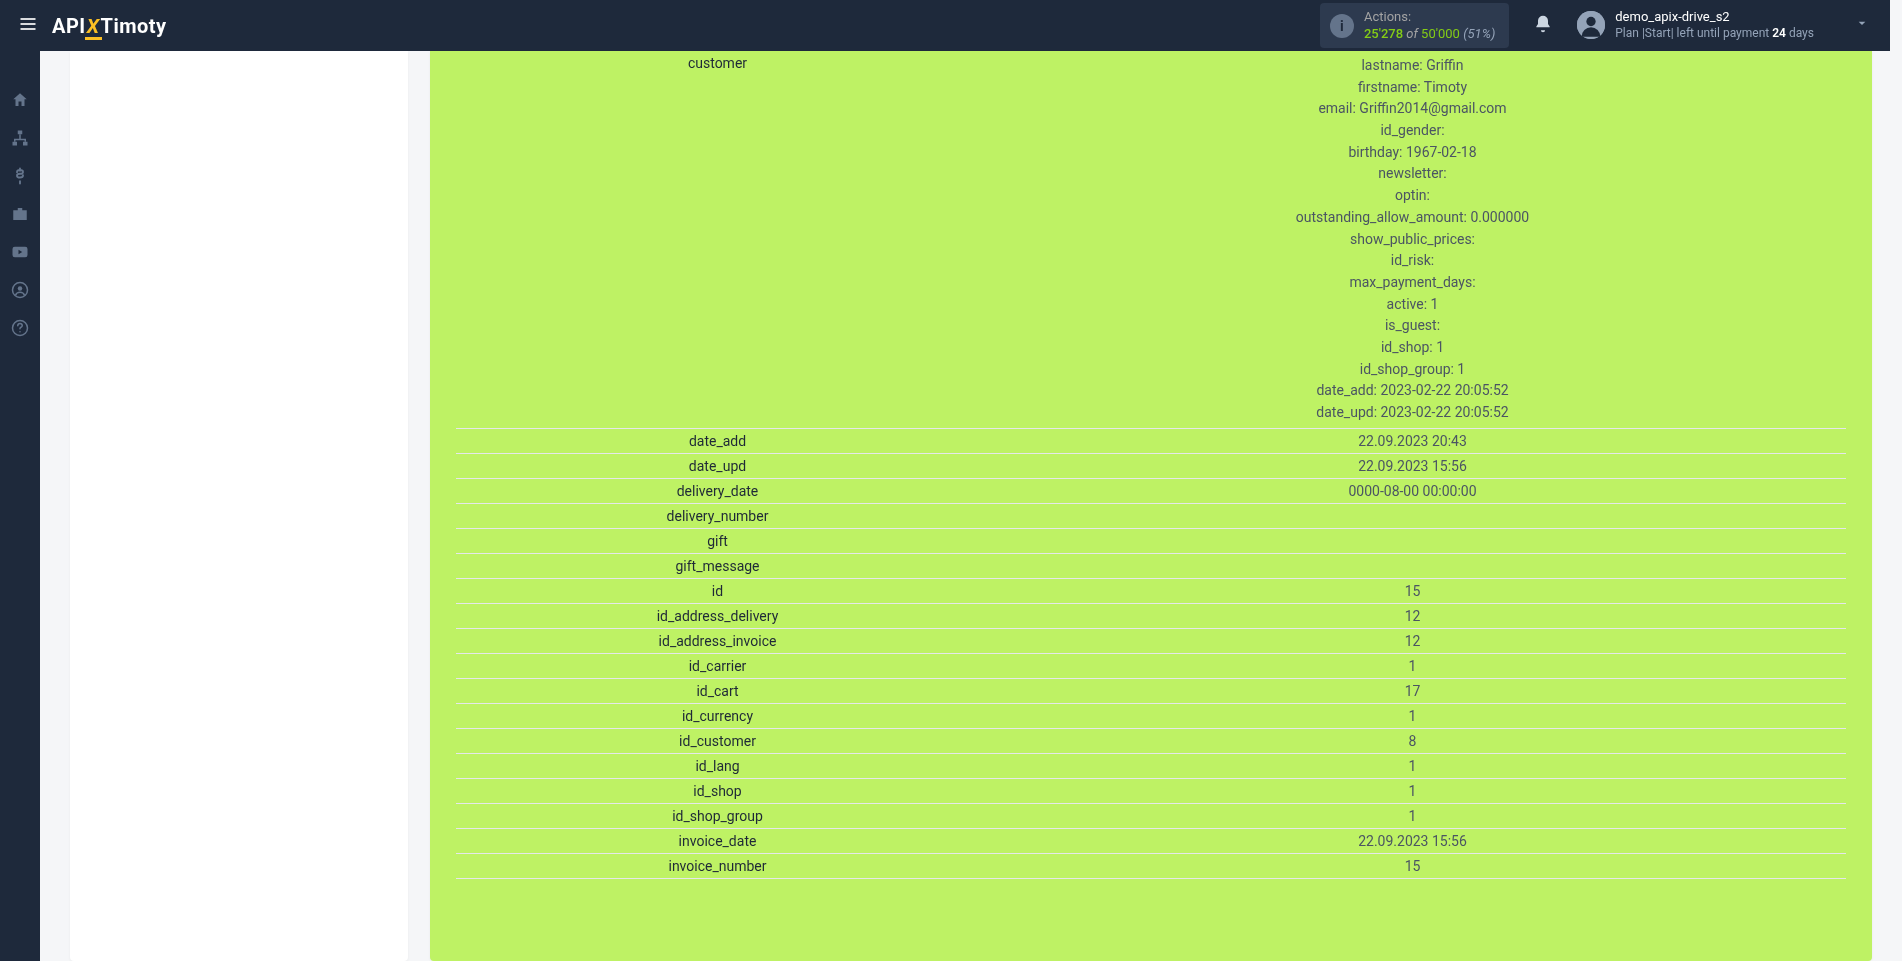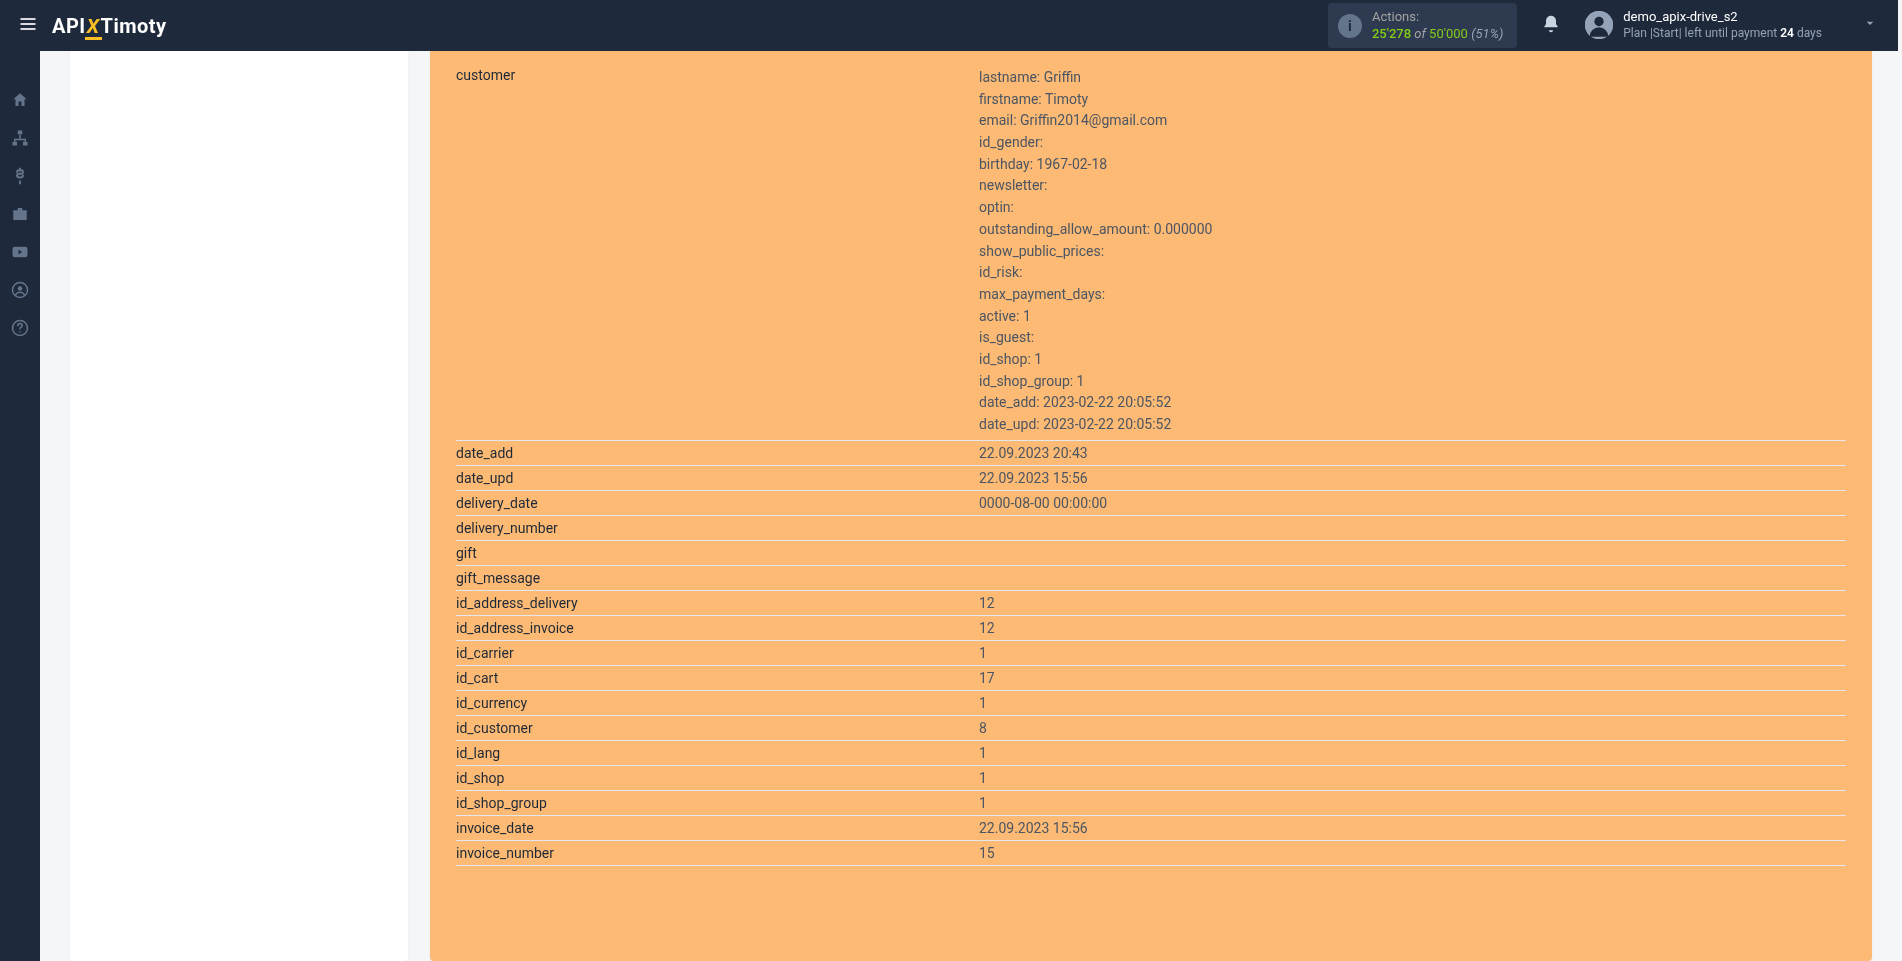--- a/index.html
+++ b/index.html
@@ -1,17 +1,17 @@
 <!DOCTYPE html>
 <html><head>
 <meta charset="utf-8">
 <style>
 * { margin: 0; padding: 0; box-sizing: border-box; }
 body { font-family: -apple-system, BlinkMacSystemFont, "Segoe UI", Roboto, Helvetica, Arial, sans-serif; background: #f5f6f8; color: #333; }
-.header { background: #1e293b; height: 51px; display: flex; align-items: center; padding: 0 12px; color: #fff; position: fixed; top: 0; left: 0; right: 4px; z-index: 100; }
+.header { background: #1e293b; height: 51px; display: flex; align-items: center; padding: 0 12px; color: #fff; position: fixed; top: 0; left: 0; right: 12px; z-index: 100; }
 .menu-btn { background: none; border: none; color: #fff; cursor: pointer; padding: 6px; margin-right: 8px; }
 .menu-btn svg { width: 20px; height: 20px; }
 .logo { display: flex; align-items: center; font-weight: 700; font-size: 20px; letter-spacing: 0.5px; }
 .logo-api { color: #fff; }
 .logo-x { color: #fbbf24; font-style: italic; margin: 0 1px; position: relative; }
 .logo-x::after { content: ''; position: absolute; bottom: -2px; left: -2px; right: -2px; height: 3px; background: #fbbf24; }
 .logo-drive { color: #fff; }
 .header-spacer { flex: 1; }
 .actions-box { background: #2d3a4f; border-radius: 4px; padding: 6px 14px 6px 10px; display: flex; align-items: center; margin-right: 16px; }
 .actions-icon { width: 24px; height: 24px; background: #64748b; border-radius: 50%; display: flex; align-items: center; justify-content: center; color: #1e293b; font-weight: 700; margin-right: 10px; font-size: 14px; }
@@ -30,21 +30,21 @@
 .user-name { color: #fff; }
 .user-plan { color: #94a3b8; font-size: 12px; }
 .user-plan .days { color: #fff; font-weight: 600; }
 .chevron { margin-left: 40px; color: #94a3b8; }
 .chevron svg { width: 16px; height: 16px; }
 .sidebar { position: fixed; left: 0; top: 51px; bottom: 0; width: 40px; background: #1e293b; display: flex; flex-direction: column; align-items: center; padding-top: 30px; z-index: 50; }
 .sidebar-item { width: 40px; height: 38px; display: flex; align-items: center; justify-content: center; color: #64748b; cursor: pointer; }
 .sidebar-item svg { width: 18px; height: 18px; }
 .main { margin-left: 40px; margin-top: 51px; padding: 0 30px; display: flex; gap: 22px; }
 .left-panel { width: 338px; background: #fff; min-height: calc(100vh - 51px); border-radius: 0 0 4px 4px; box-shadow: 0 1px 3px rgba(0,0,0,0.05); }
-.right-panel { flex: 1; background: #fdba74; min-height: calc(100vh - 51px); border-radius: 0 0 4px 4px; box-shadow: 0 1px 3px rgba(0,0,0,0.05); padding: 12px 26px; }
+.right-panel { flex: 1; background: #bef264; min-height: calc(100vh - 51px); border-radius: 0 0 4px 4px; box-shadow: 0 1px 3px rgba(0,0,0,0.05); padding: 0 26px; text-align: center; }
 .data-table { width: 100%; border-collapse: collapse; }
 .data-table tr { border-bottom: 1px solid #e5e7eb; }
 .data-table td { padding: 4px 0; font-size: 14px; vertical-align: top; color: #374151; }
 .data-table td:first-child { width: 523px; color: #1f2937; }
 .data-table td:last-child { color: #4b5563; }
 .customer-block { line-height: 1.55; white-space: pre-line; }
 </style>
 </head>
 <body>
 
@@ -191,20 +191,24 @@
           </tr>
           <tr>
             <td>gift</td>
             <td></td>
           </tr>
           <tr>
             <td>gift_message</td>
             <td></td>
           </tr>
           <tr>
+            <td>id</td>
+            <td>15</td>
+          </tr>
+          <tr>
             <td>id_address_delivery</td>
             <td>12</td>
           </tr>
           <tr>
             <td>id_address_invoice</td>
             <td>12</td>
           </tr>
           <tr>
             <td>id_carrier</td>
             <td>1</td>

